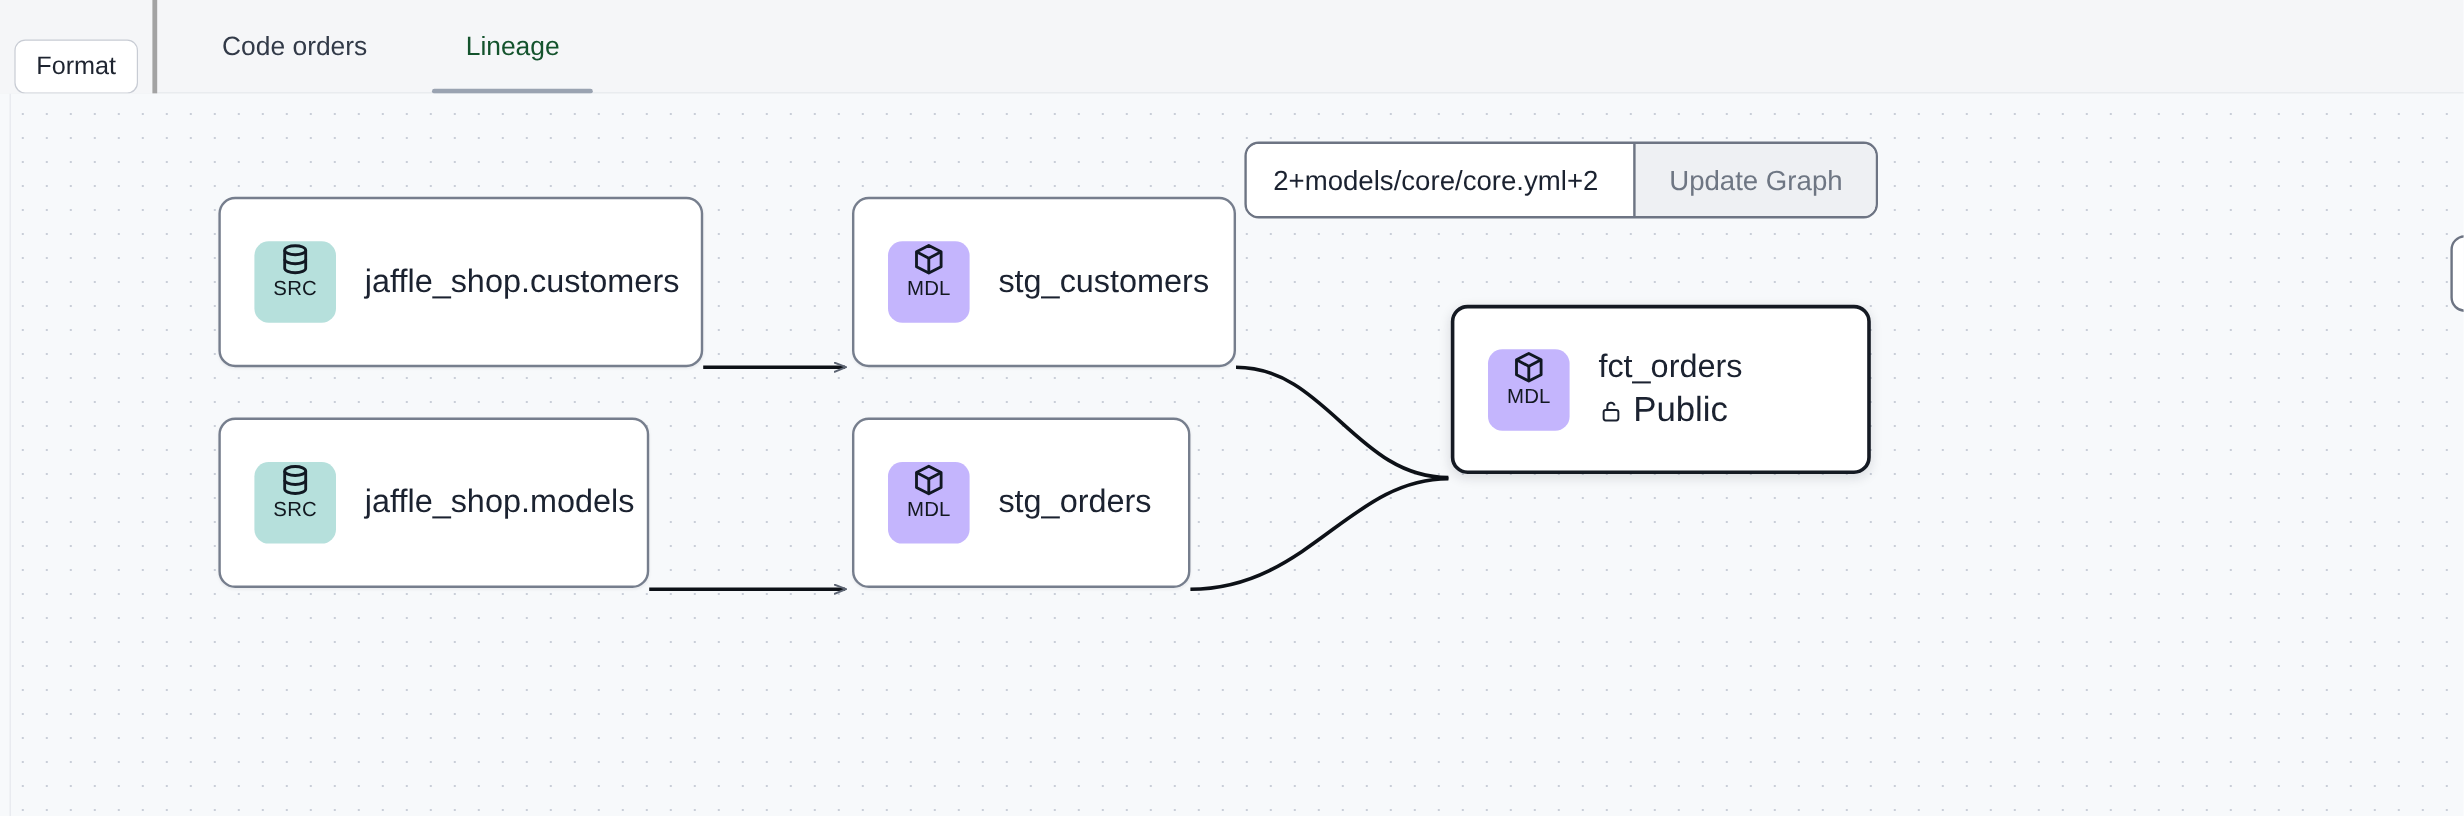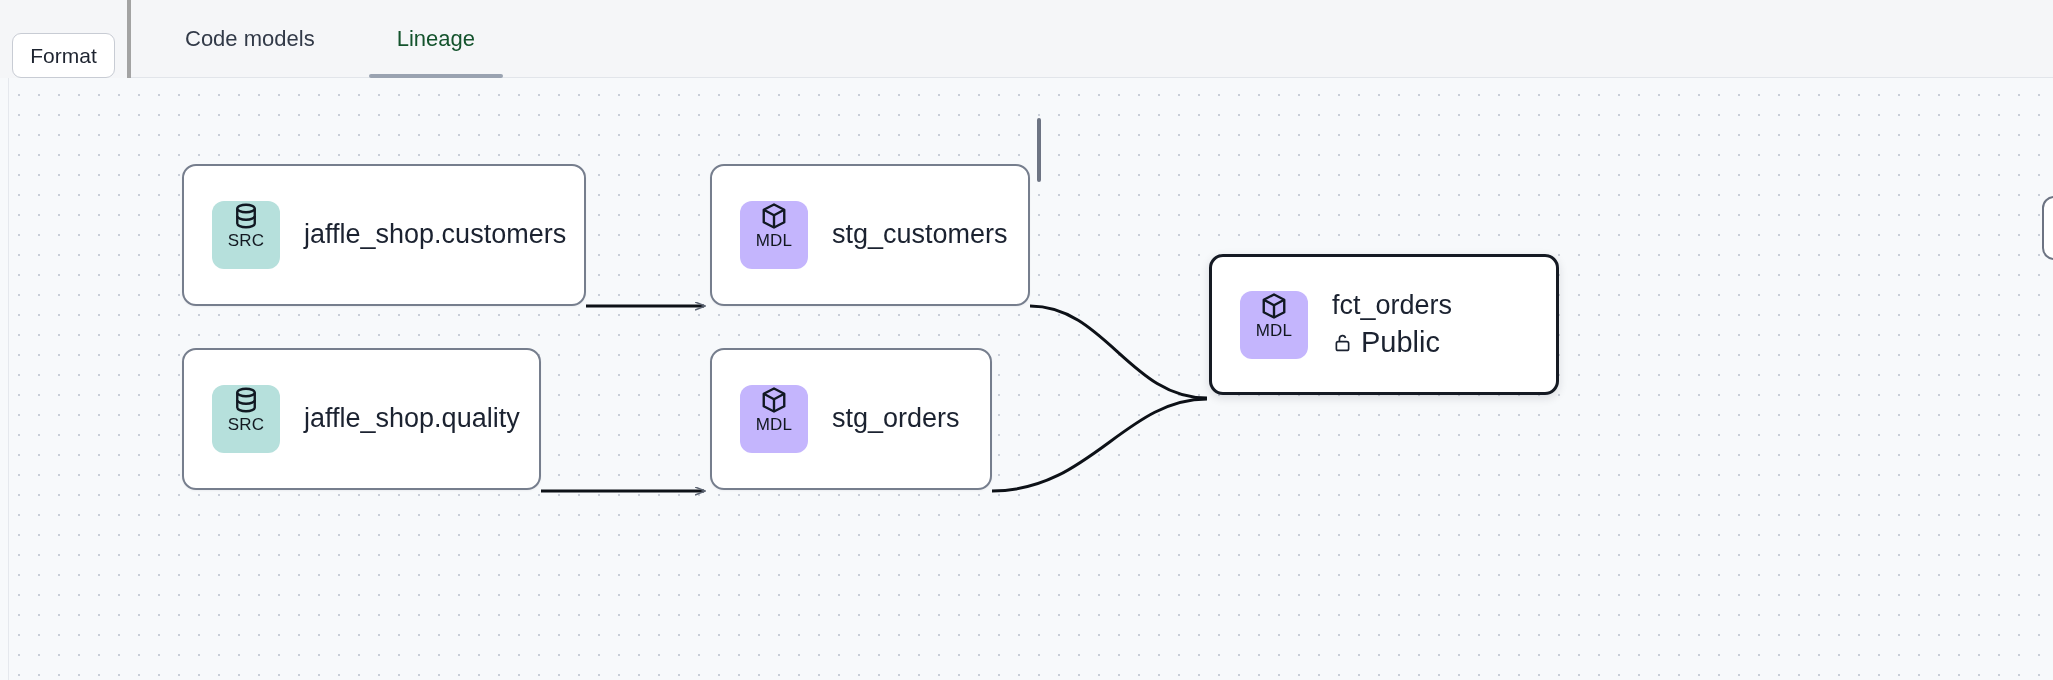--- a/index.html
+++ b/index.html
@@ -167,21 +167,21 @@
   }
 </style>
 </head>
 <body>
 
 <div class="toolbar">
   <div class="format-zone">
     <button class="format-btn">Format</button>
   </div>
   <div class="tabs">
-    <div class="tab">Code models</div>
+    <div class="tab">Code orders</div>
     <div class="tab active">Lineage</div>
   </div>
 </div>
 
 <div class="canvas">
   <div class="canvas-left-gutter"></div>
 
   <svg class="edges" viewBox="0 0 2053 602" xmlns="http://www.w3.org/2000/svg">
     <defs>
       <marker id="arrow" markerWidth="11" markerHeight="11" refX="9" refY="4" orient="auto" markerUnits="userSpaceOnUse">
@@ -215,21 +215,21 @@
   <div class="node" style="left:182px; top:270px; width:359px; height:142px;">
     <div class="badge src">
       <svg width="30" height="30" viewBox="0 0 24 24" fill="none" stroke="#111822" stroke-width="1.9">
         <ellipse cx="12" cy="6" rx="7" ry="3"></ellipse>
         <path d="M5 6v12c0 1.66 3.13 3 7 3s7-1.34 7-3V6"></path>
         <path d="M5 12c0 1.66 3.13 3 7 3s7-1.34 7-3"></path>
       </svg>
       <span class="badge-text">SRC</span>
     </div>
     <div class="node-body">
-      <div class="node-title">jaffle_shop.quality</div>
+      <div class="node-title">jaffle_shop.models</div>
     </div>
   </div>
 
   <div class="node" style="left:710px; top:86px; width:320px; height:142px;">
     <div class="badge mdl">
       <svg width="30" height="30" viewBox="0 0 24 24" fill="none" stroke="#111822" stroke-width="1.9" stroke-linejoin="round">
         <path d="M12 2.8 20.2 7v10L12 21.2 3.8 17V7z"></path>
         <path d="M3.8 7 12 11.4 20.2 7"></path>
         <path d="M12 11.4v9.8"></path>
       </svg>
@@ -269,16 +269,18 @@
         <svg width="21" height="21" viewBox="0 0 24 24" fill="none" stroke="#1b2230" stroke-width="1.9" stroke-linejoin="round">
           <rect x="5" y="11" width="14" height="10" rx="2"></rect>
           <path d="M8.5 11V7.6a3.5 3.5 0 0 1 6.9-0.8"></path>
         </svg>
         <span>Public</span>
       </div>
     </div>
   </div>
 
   <div class="graph-control" style="left:1037px; top:40px;">
+    <input class="selector-input" type="text" value="2+models/core/core.yml+2" style="">
+    <button class="update-btn">Update Graph</button>
   </div>
 
   <div class="edge-control"></div>
 </div>
 
 </body></html>

